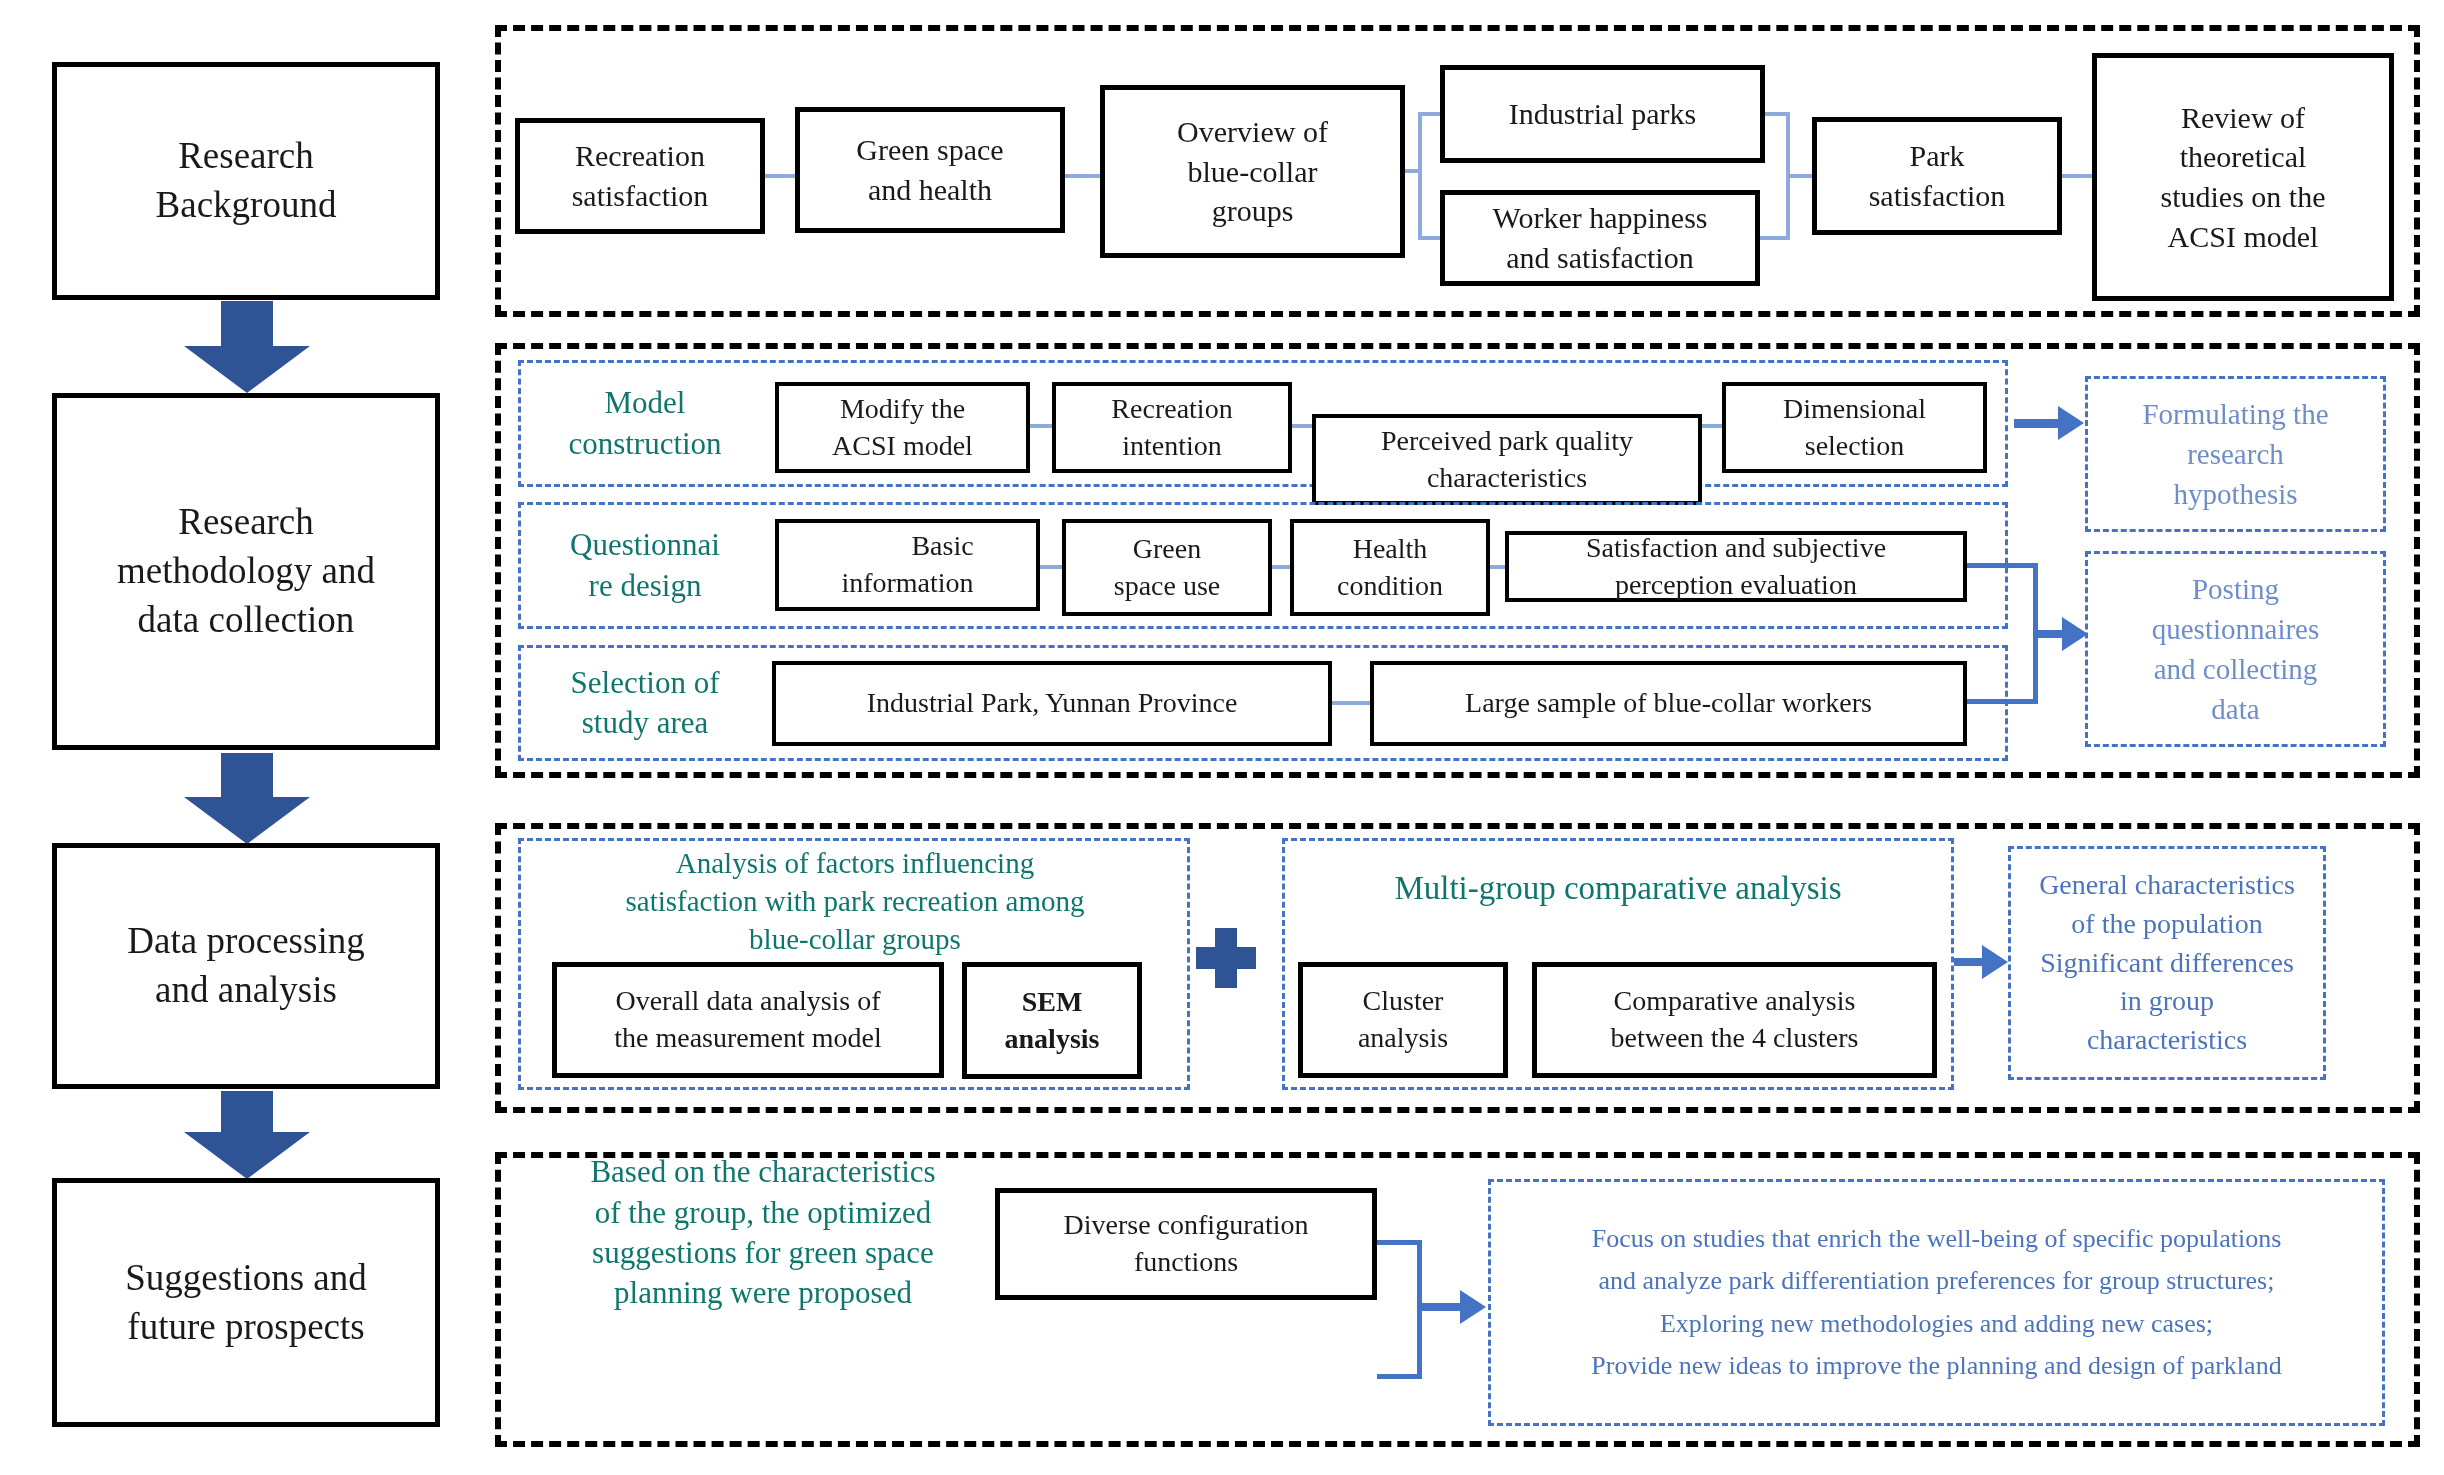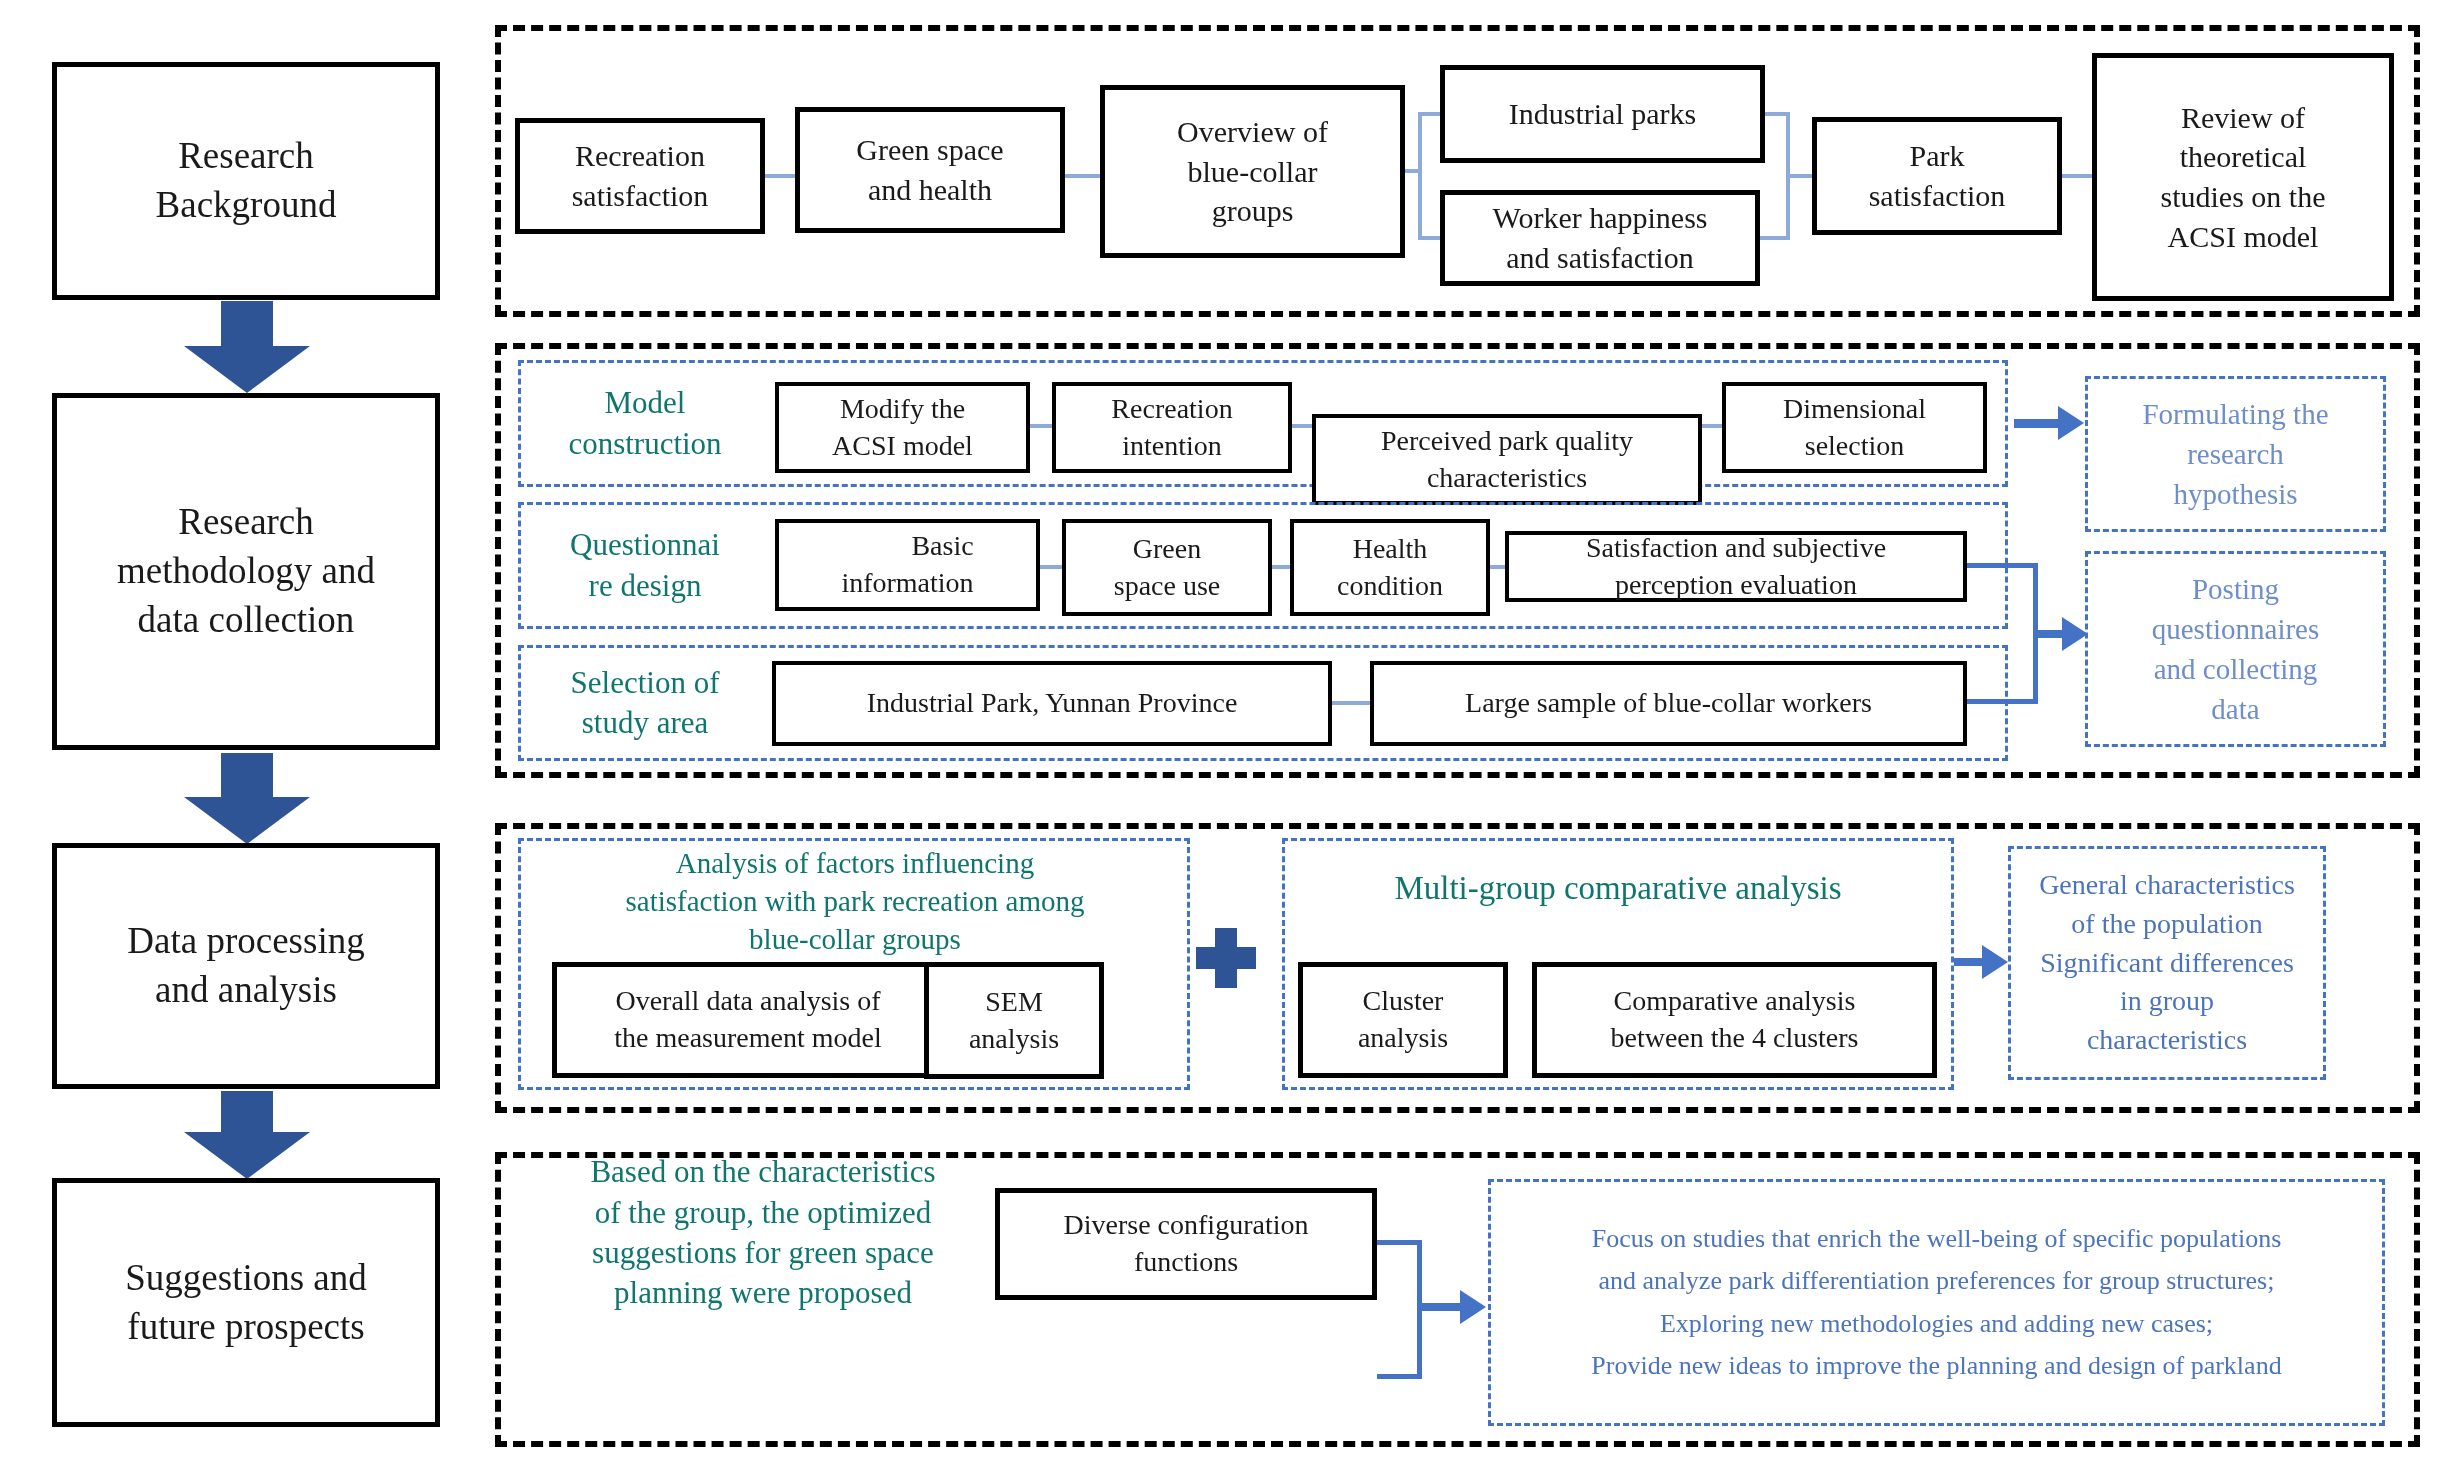--- a/index.html
+++ b/index.html
@@ -174,21 +174,21 @@
 data</div>
 
   <div class="panel" style="left:495px;top:823px;width:1925px;height:290px;"></div>
 
   <div class="bdash" style="left:518px;top:838px;width:672px;height:252px;"></div>
   <div class="blabel fs-29" style="left:535px;top:846px;width:640px;height:112px;">Analysis of factors influencing
 satisfaction with park recreation among
 blue-collar groups</div>
   <div class="bb fs-28" style="left:552px;top:962px;width:392px;height:116px;">Overall data analysis of
 the measurement model</div>
-  <div class="bb fs-28" style="left:924px;top:962px;width:180px;height:117px;">SEM
+  <div class="bb fs-28" style="left:962px;top:962px;width:180px;height:117px;font-weight:bold;">SEM
 analysis</div>
 
   <div class="plus-h" style="left:1196px;top:947px;width:60px;height:22px;"></div>
   <div class="plus-v" style="left:1215px;top:928px;width:22px;height:60px;"></div>
 
   <div class="bdash" style="left:1282px;top:838px;width:672px;height:252px;"></div>
   <div class="blabel fs-33" style="left:1300px;top:858px;width:636px;height:60px;">Multi-group comparative analysis</div>
   <div class="bb fs-28" style="left:1298px;top:962px;width:210px;height:116px;">Cluster
 analysis</div>
   <div class="bb fs-28" style="left:1532px;top:962px;width:405px;height:116px;">Comparative analysis

